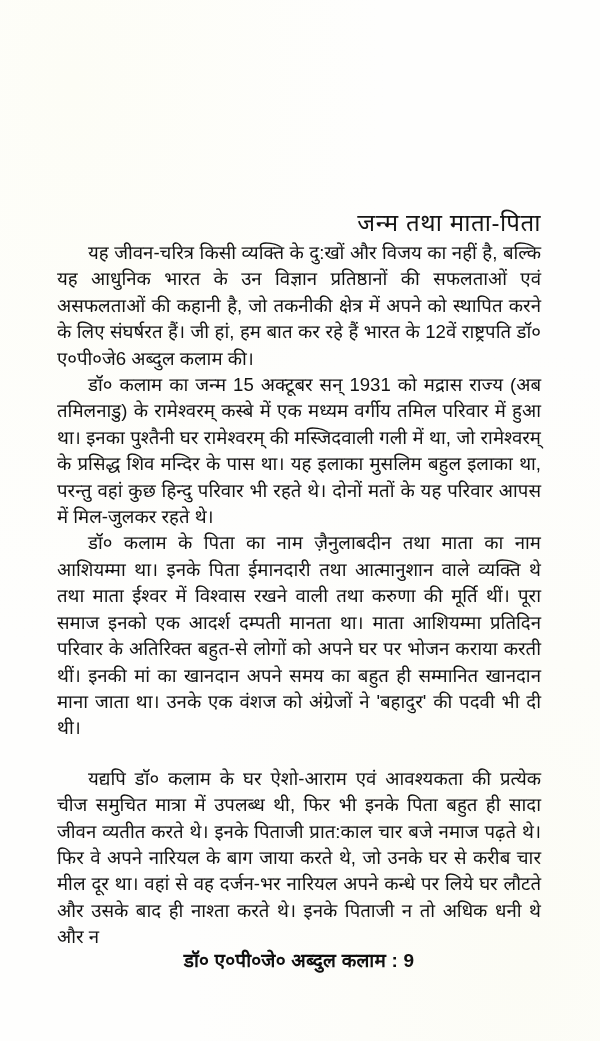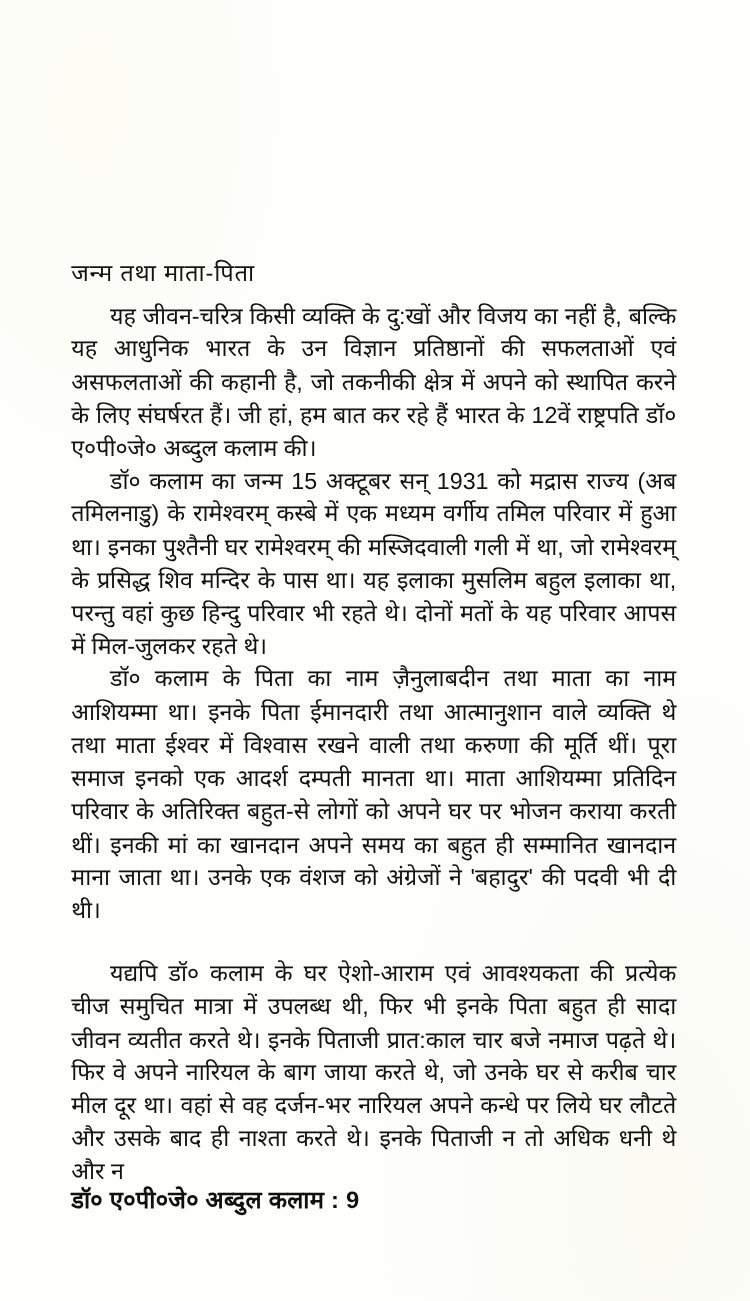--- a/index.html
+++ b/index.html
@@ -33,22 +33,22 @@
     top: 0;
     width: 484px;
     height: 1041px;
   }
 
   .chapter-title {
     position: absolute;
     top: 193px;
     left: 0;
     width: 484px;
-    text-align: left;
-    font-size: 19px;
+    text-align: right;
+    font-size: 24px;
     line-height: 28px;
     letter-spacing: 0.6px;
     color: #141414;
     font-family: "Liberation Sans", "DejaVu Sans", sans-serif;
     font-weight: 400;
   }
 
   .body-text {
     position: absolute;
     top: 240px;
@@ -71,38 +71,39 @@
   .body-text p:last-child {
     text-align: justify;
     margin-top: 24px;
   }
 
   .page-footer {
     position: absolute;
     top: 948px;
     left: 0;
     width: 484px;
+    text-align: center;
     font-size: 19px;
     line-height: 26px;
     font-weight: bold;
     color: #101010;
     letter-spacing: 0.2px;
     font-family: "Liberation Sans", "DejaVu Sans", sans-serif;
   }
 </style>
 </head>
 <body>
 
 <div class="page">
   <div class="content">
 
     <h1 class="chapter-title">जन्म तथा माता-पिता</h1>
 
     <div class="body-text">
-      <p>यह जीवन-चरित्र किसी व्यक्ति के दु:खों और विजय का नहीं है, बल्कि यह आधुनिक भारत के उन विज्ञान प्रतिष्ठानों की सफलताओं एवं असफलताओं की कहानी है, जो तकनीकी क्षेत्र में अपने को स्थापित करने के लिए संघर्षरत हैं। जी हां, हम बात कर रहे हैं भारत के 12वें राष्ट्रपति डॉ० ए०पी०जे० अब्दुल कलाम की।</p>
+      <p>यह जीवन-चरित्र किसी व्यक्ति के दु:खों और विजय का नहीं है, बल्कि यह आधुनिक भारत के उन विज्ञान प्रतिष्ठानों की सफलताओं एवं असफलताओं की कहानी है, जो तकनीकी क्षेत्र में अपने को स्थापित करने के लिए संघर्षरत हैं। जी हां, हम बात कर रहे हैं भारत के 12वें राष्ट्रपति डॉ० ए०पी०जे6 अब्दुल कलाम की।</p>
       <p>डॉ० कलाम का जन्म 15 अक्टूबर सन् 1931 को मद्रास राज्य (अब तमिलनाडु) के रामेश्वरम् कस्बे में एक मध्यम वर्गीय तमिल परिवार में हुआ था। इनका पुश्तैनी घर रामेश्वरम् की मस्जिदवाली गली में था, जो रामेश्वरम् के प्रसिद्ध शिव मन्दिर के पास था। यह इलाका मुसलिम बहुल इलाका था, परन्तु वहां कुछ हिन्दु परिवार भी रहते थे। दोनों मतों के यह परिवार आपस में मिल-जुलकर रहते थे।</p>
       <p>डॉ० कलाम के पिता का नाम ज़ैनुलाबदीन तथा माता का नाम आशियम्मा था। इनके पिता ईमानदारी तथा आत्मानुशान वाले व्यक्ति थे तथा माता ईश्वर में विश्वास रखने वाली तथा करुणा की मूर्ति थीं। पूरा समाज इनको एक आदर्श दम्पती मानता था। माता आशियम्मा प्रतिदिन परिवार के अतिरिक्त बहुत-से लोगों को अपने घर पर भोजन कराया करती थीं। इनकी मां का खानदान अपने समय का बहुत ही सम्मानित खानदान माना जाता था। उनके एक वंशज को अंग्रेजों ने 'बहादुर' की पदवी भी दी थी।</p>
       <p>यद्यपि डॉ० कलाम के घर ऐशो-आराम एवं आवश्यकता की प्रत्येक चीज समुचित मात्रा में उपलब्ध थी, फिर भी इनके पिता बहुत ही सादा जीवन व्यतीत करते थे। इनके पिताजी प्रात:काल चार बजे नमाज पढ़ते थे। फिर वे अपने नारियल के बाग जाया करते थे, जो उनके घर से करीब चार मील दूर था। वहां से वह दर्जन-भर नारियल अपने कन्धे पर लिये घर लौटते और उसके बाद ही नाश्ता करते थे। इनके पिताजी न तो अधिक धनी थे और न</p>
     </div>
 
     <div class="page-footer">डॉ० ए०पी०जे० अब्दुल कलाम : 9</div>
 
   </div>
 </div>
 

